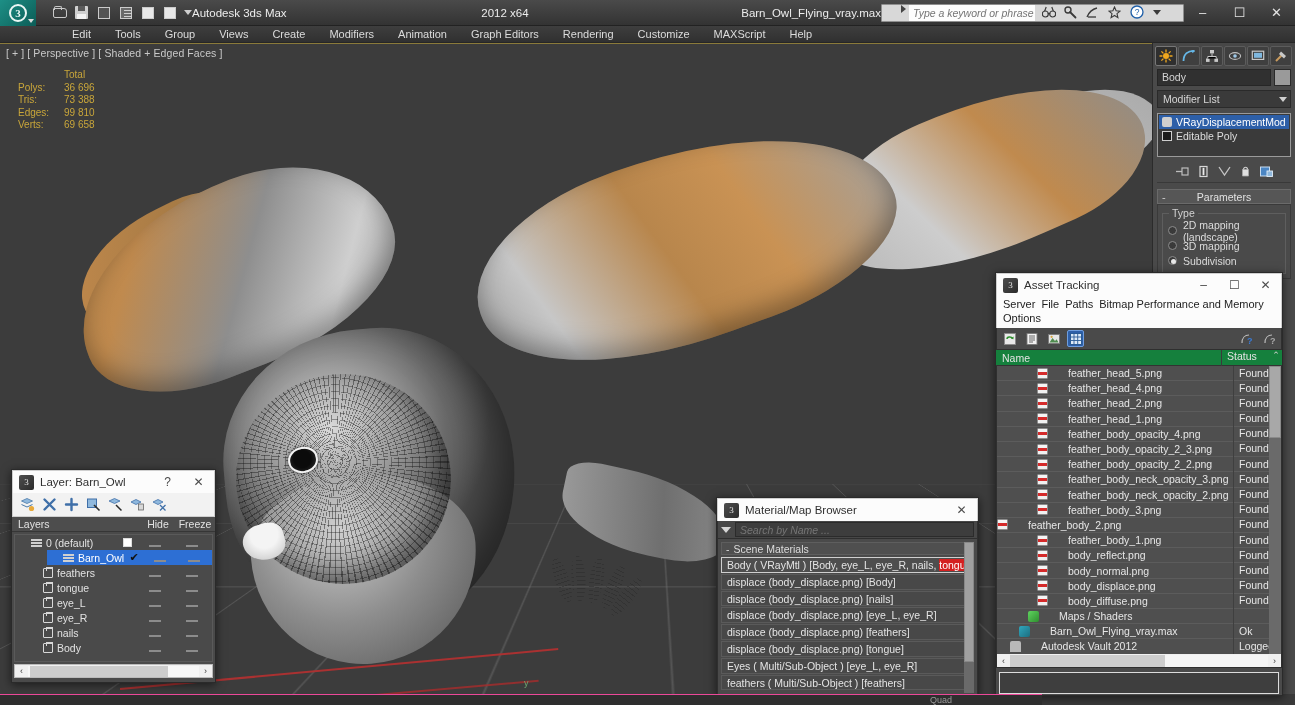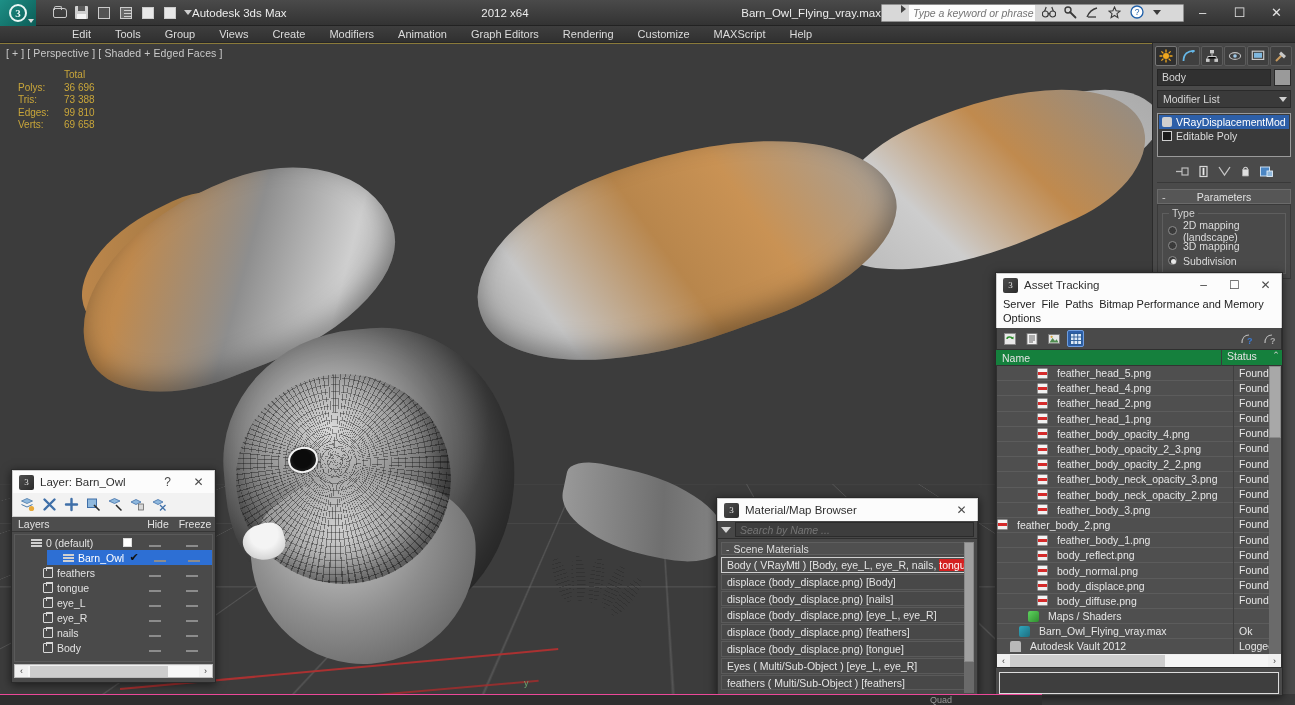--- a/index.html
+++ b/index.html
@@ -364,21 +364,21 @@
   .at-colhdr .c2 { width: 48px; padding-left: 5px; }
   .at-colhdr .c3 { width: 12px; text-align: center; color: #cfcfcf; font-size: 9px; }
   .at-list {
     height: 288px; overflow: hidden; background: #4f4f4f; position: relative;
     border-left: 1px solid #2f2f2f; border-right: 1px solid #2f2f2f;
   }
   .at-row {
     display: flex; height: 15.2px; align-items: center;
     border-bottom: 1px solid #5c5c5c; font-size: 10.5px; color: #e6e6e6;
   }
-  .at-row .nm { flex: 1; display: flex; align-items: center; gap: 9px; overflow: hidden; white-space: nowrap; }
+  .at-row .nm { flex: 1; display: flex; align-items: center; gap: 20px; overflow: hidden; white-space: nowrap; }
   .at-row .st { width: 48px; padding-left: 5px; border-left: 1px solid #3f3f3f; height: 15.2px; line-height: 15px; }
   .at-scrollbar {
     position: absolute; right: 0; top: 0; width: 12px; height: 100%; background: #6a6a6a;
   }
   .at-scroll-thumb { position: absolute; top: 0; left: 0; width: 12px; height: 72px; background: #a8a8a8; border: 1px solid #8a8a8a; }
   .at-hscroll {
     height: 14px; background: #f0f0f0; border: 1px solid #2f2f2f; border-top: none;
     display: flex; align-items: center;
   }
   .at-hs-arrow { width: 13px; text-align: center; font-size: 9px; color: #3a3a3a; }

